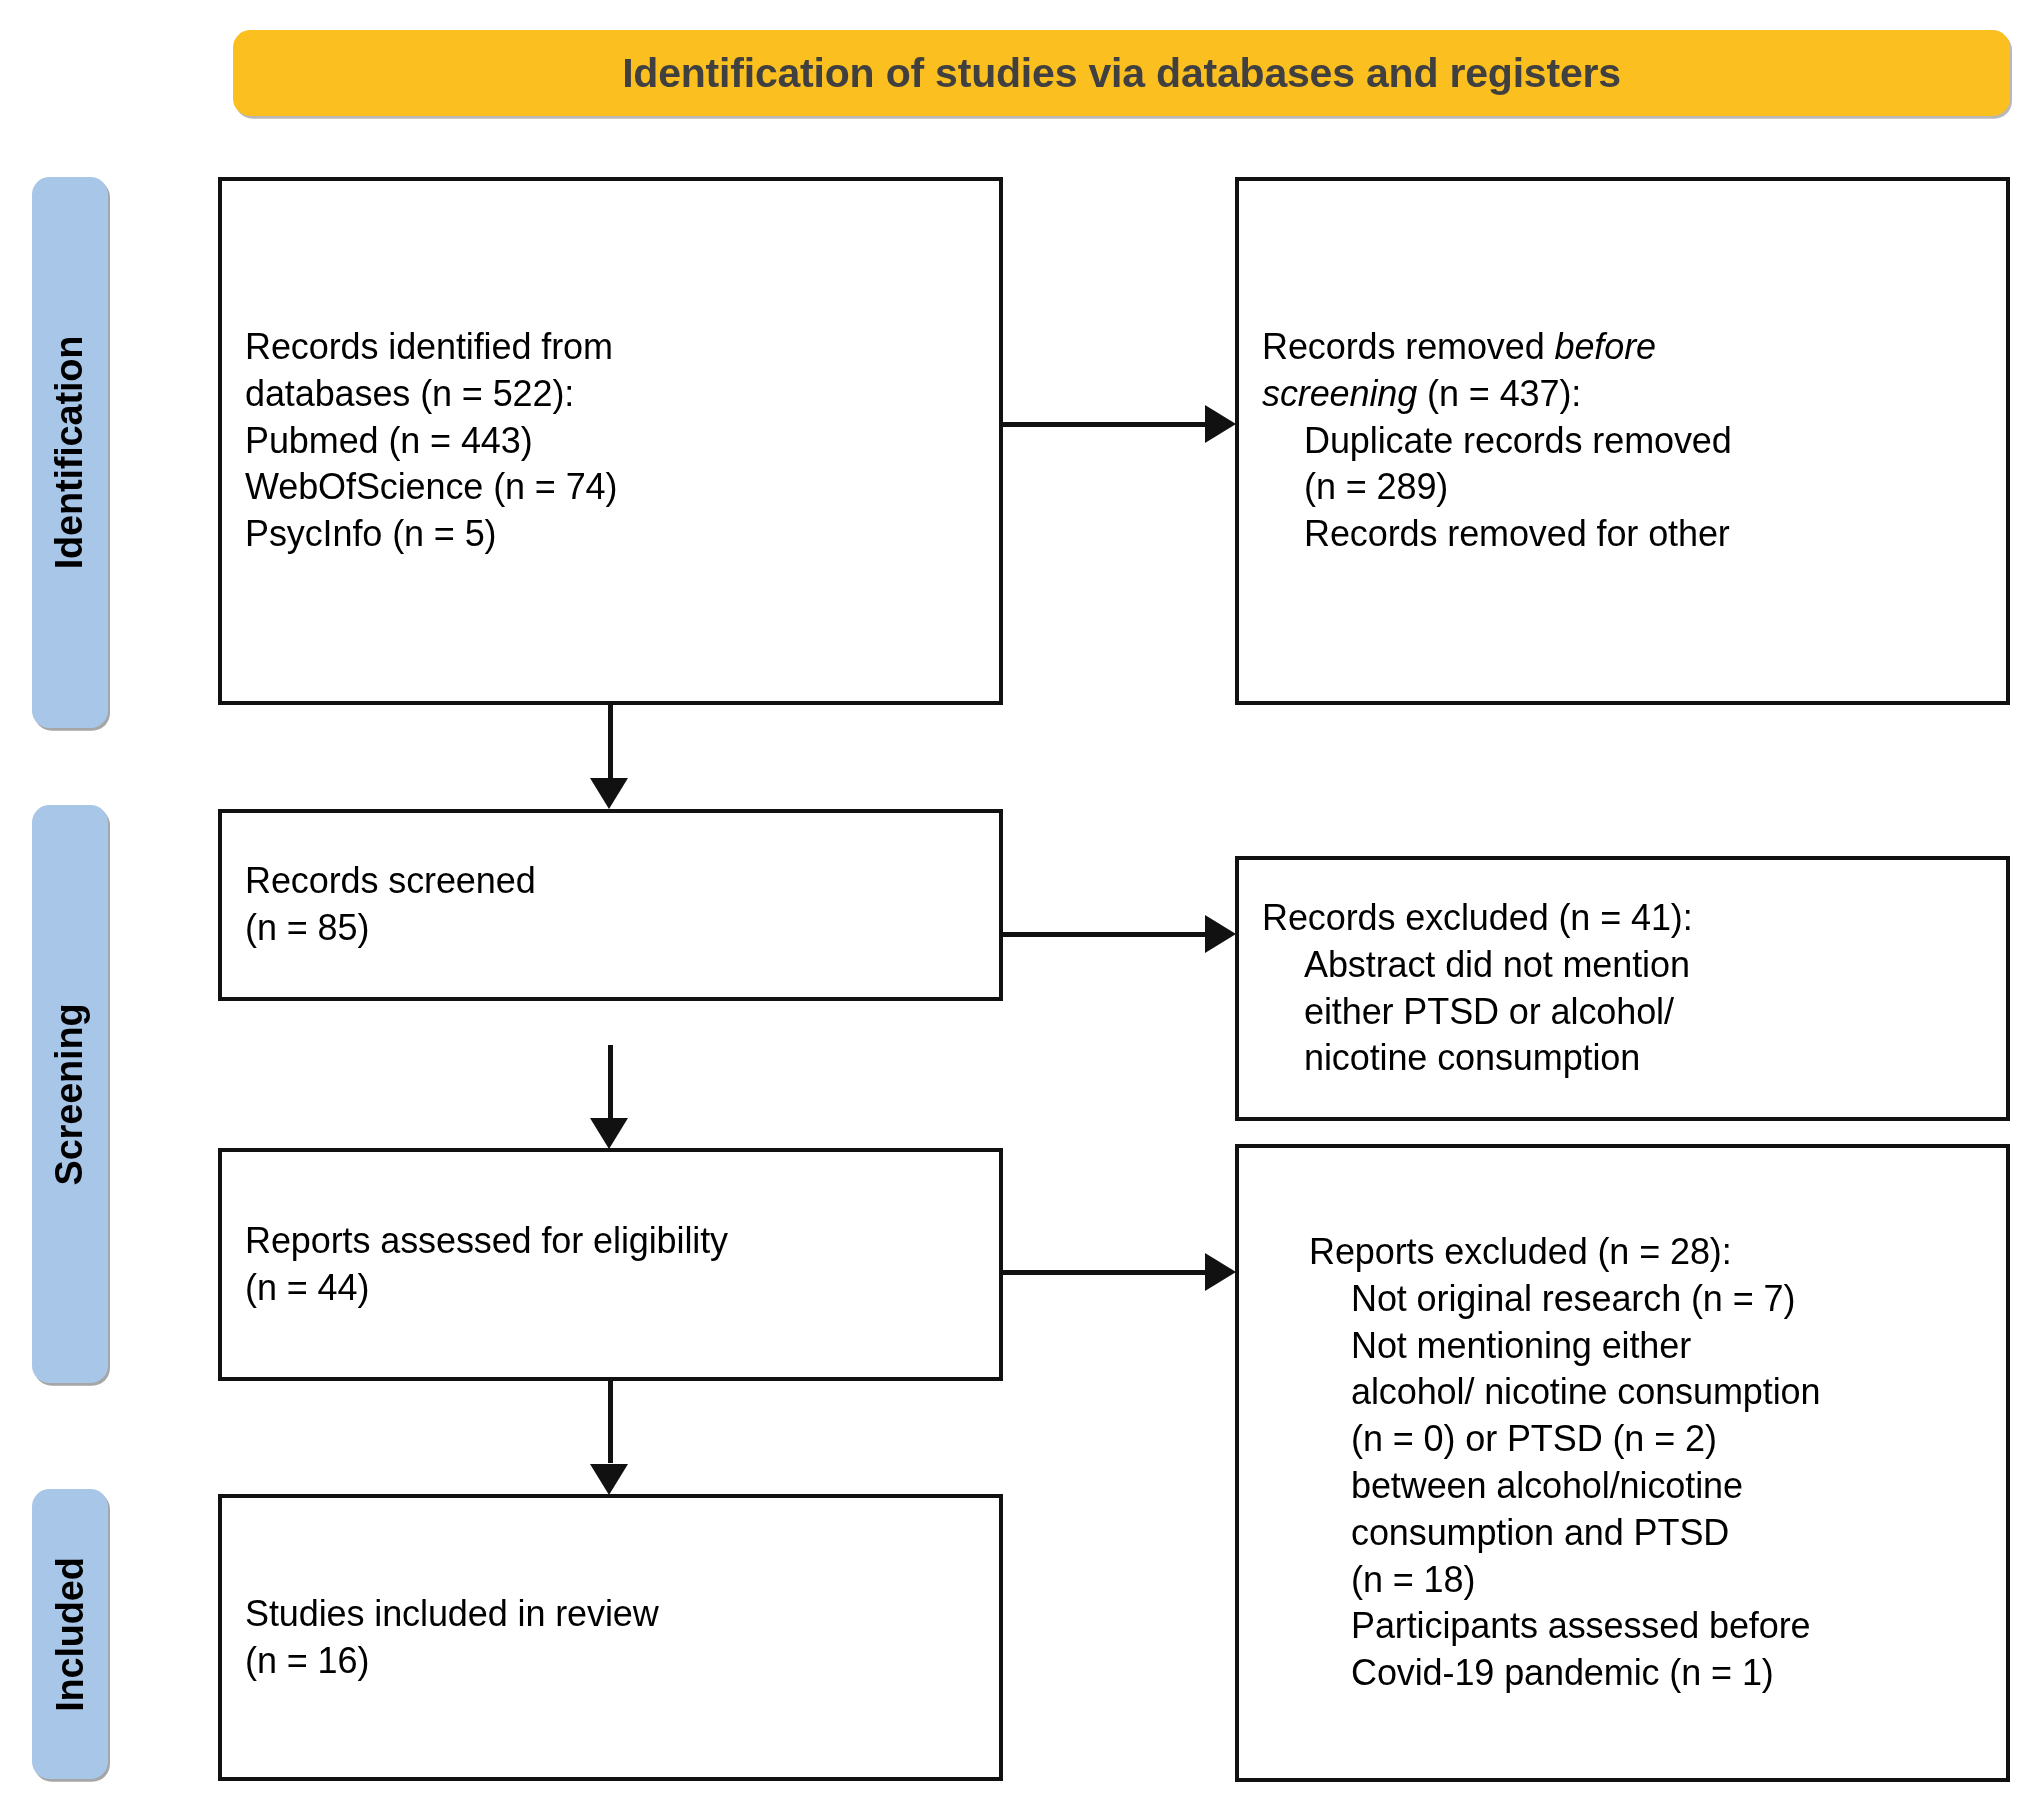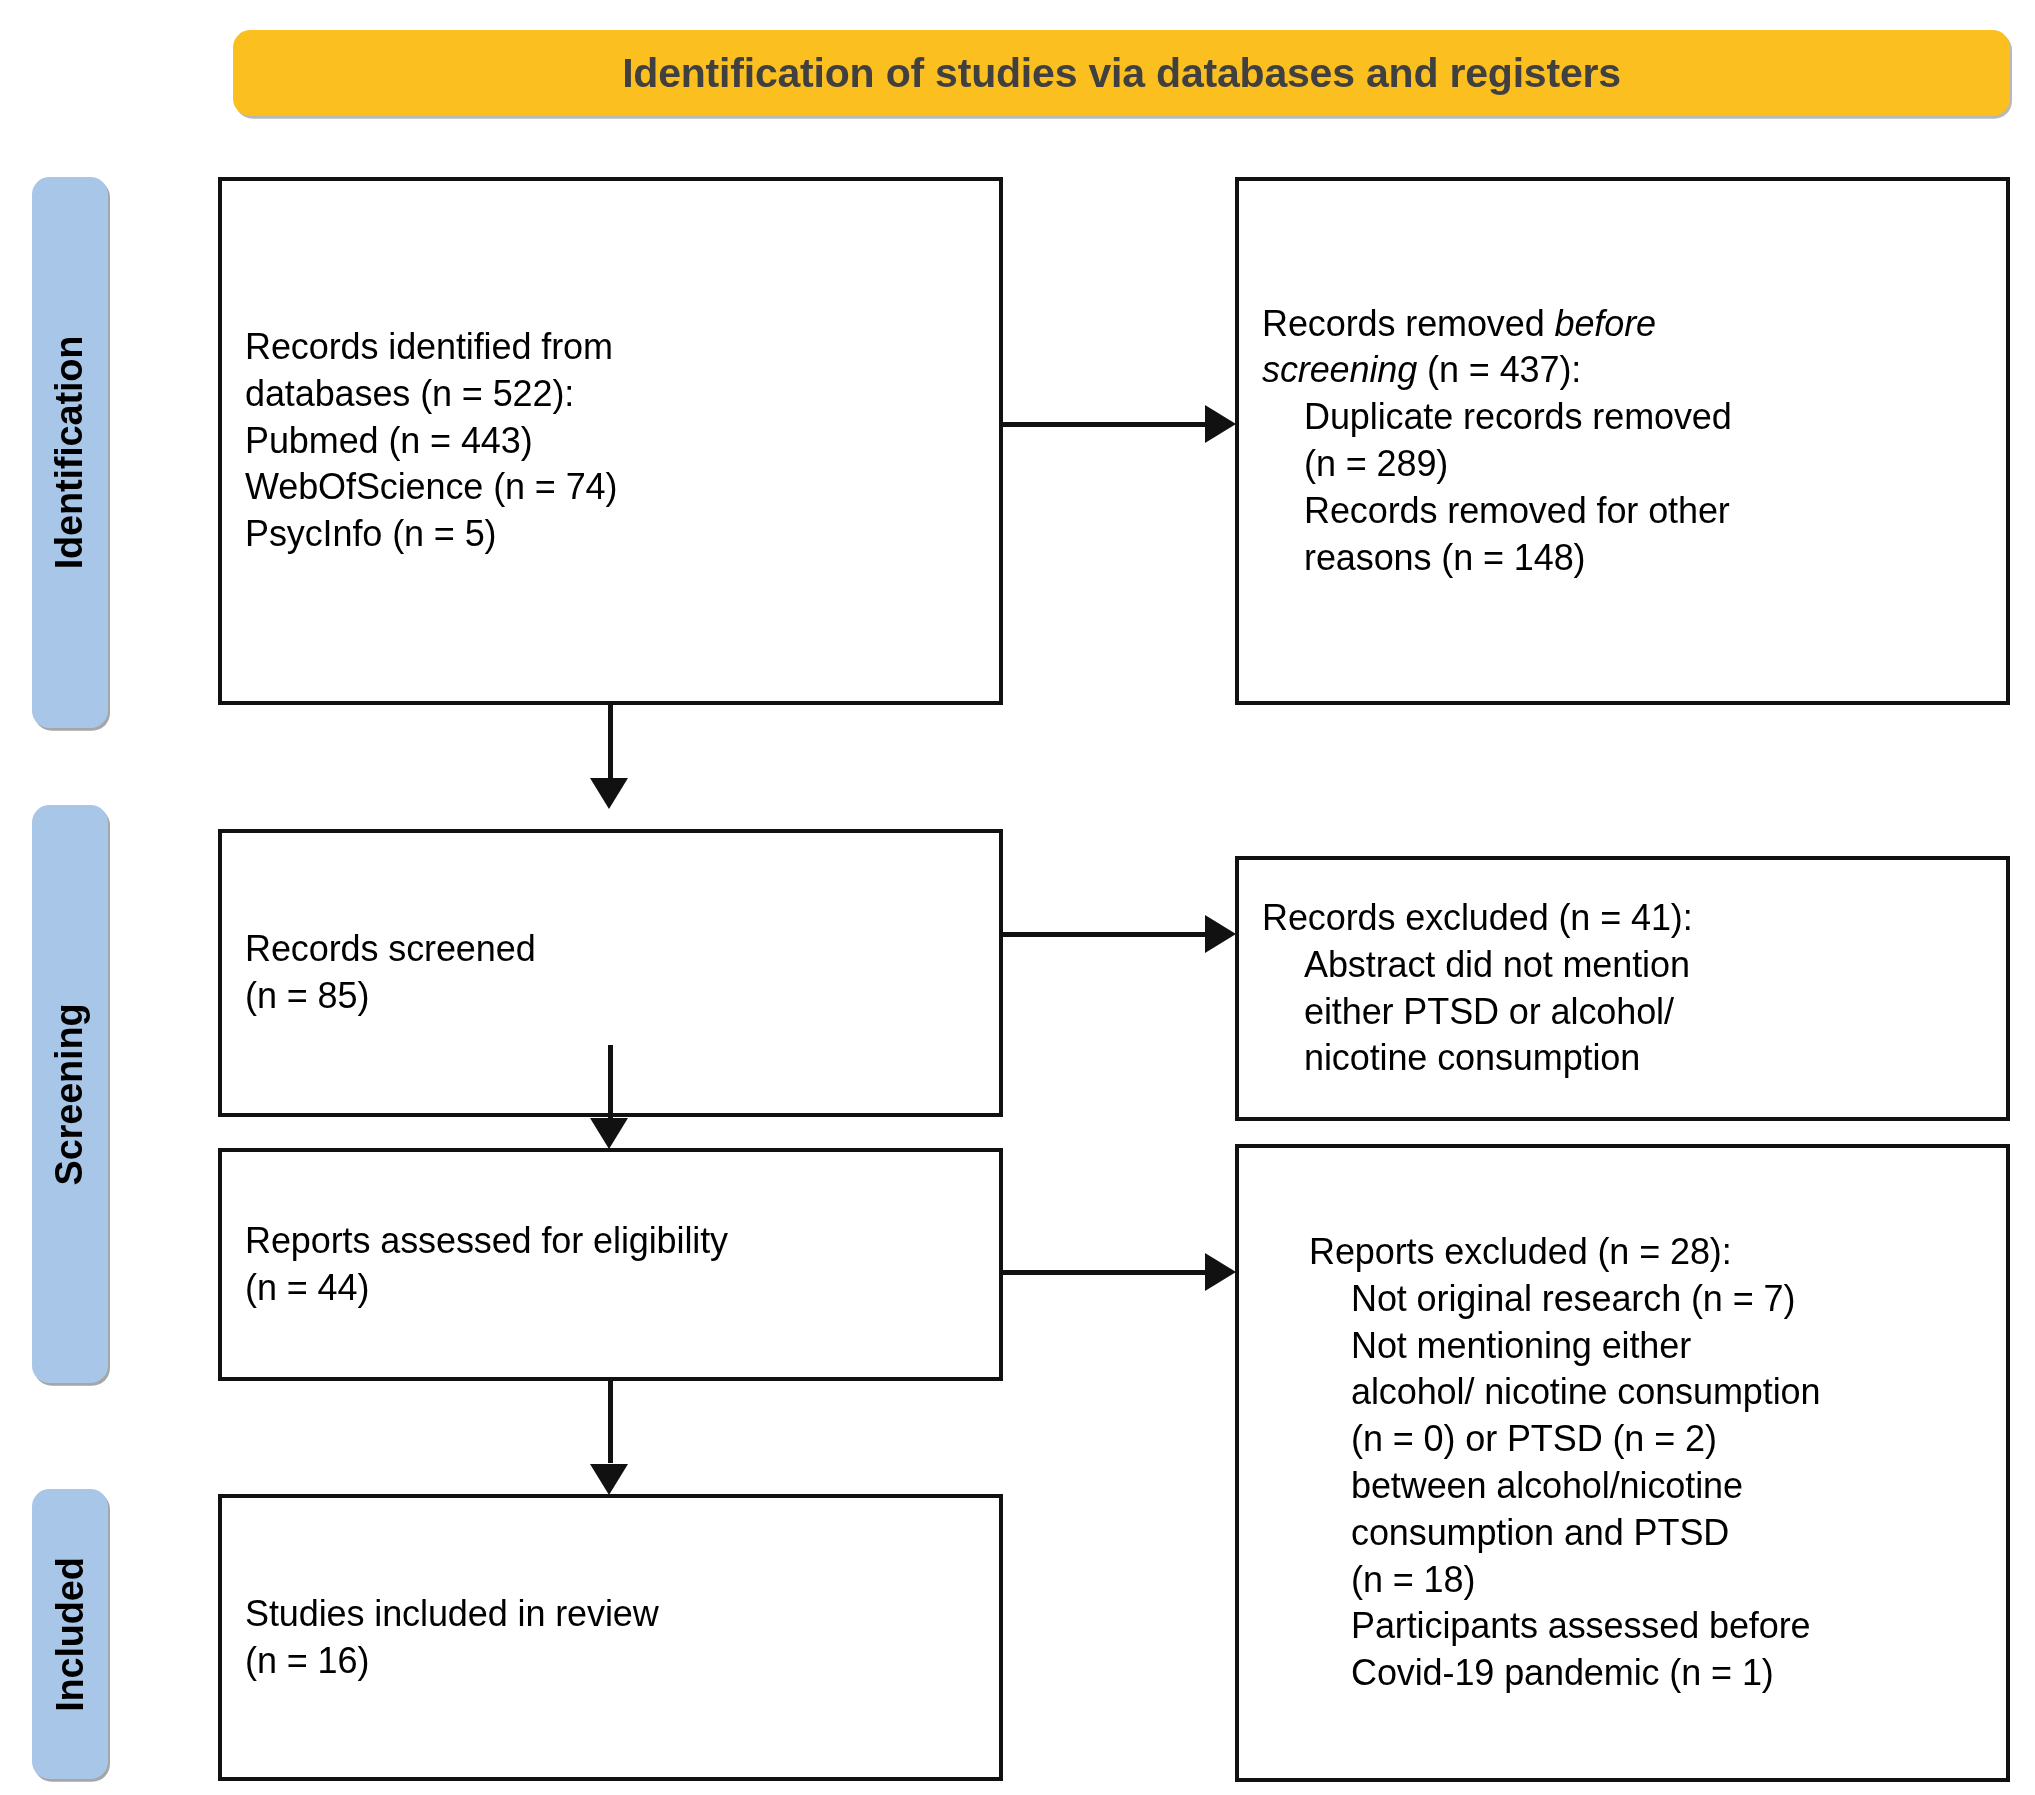--- a/index.html
+++ b/index.html
@@ -82,21 +82,21 @@
     line-height: 1.30;
     color: #000000;
     white-space: pre-wrap;
     letter-spacing: -0.1px;
   }
   .line.indent { padding-left: 42px; }
   .line .ital { font-style: italic; }
 
   
   #box-identified  { left: 218px;  top: 177px;  width: 785px; height: 528px; }
-  #box-screened    { left: 218px;  top: 829px; width: 785px; height: 288px; justify-content: center; }
+  #box-screened    { left: 218px;  top: 809px; width: 785px; height: 192px; justify-content: center; }
   #box-eligibility { left: 218px;  top: 1148px; width: 785px; height: 233px; }
   #box-included    { left: 218px;  top: 1494px; width: 785px; height: 287px; }
 
   
   #box-removed          { left: 1235px; top: 177px;  width: 775px; height: 528px; }
   #box-records-excluded { left: 1235px; top: 808px; width: 775px; height: 265px; margin-top: 48px; }
   #box-reports-excluded { left: 1235px; top: 1144px; width: 775px; height: 638px; padding-left: 47px; }
   .v-line {
     position: absolute;
     width: 4.7px;
@@ -169,21 +169,20 @@
     </div>
   </div>
 
   <div class="box" id="box-removed">
     <div class="box-inner">
       <div class="line"><span>Records removed </span><span class="ital">before</span></div>
       <div class="line"><span class="ital">screening</span><span> (n = 437):</span></div>
       <div class="line indent">Duplicate records removed</div>
       <div class="line indent">(n = 289)</div>
       <div class="line indent">Records removed for other</div>
-      <div class="line indent">reasons (n = 148)</div>
     </div>
   </div>
 
   <div class="box" id="box-screened">
     <div class="box-inner">
       <div class="line">Records screened</div>
       <div class="line">(n = 85)</div>
     </div>
   </div>
 

